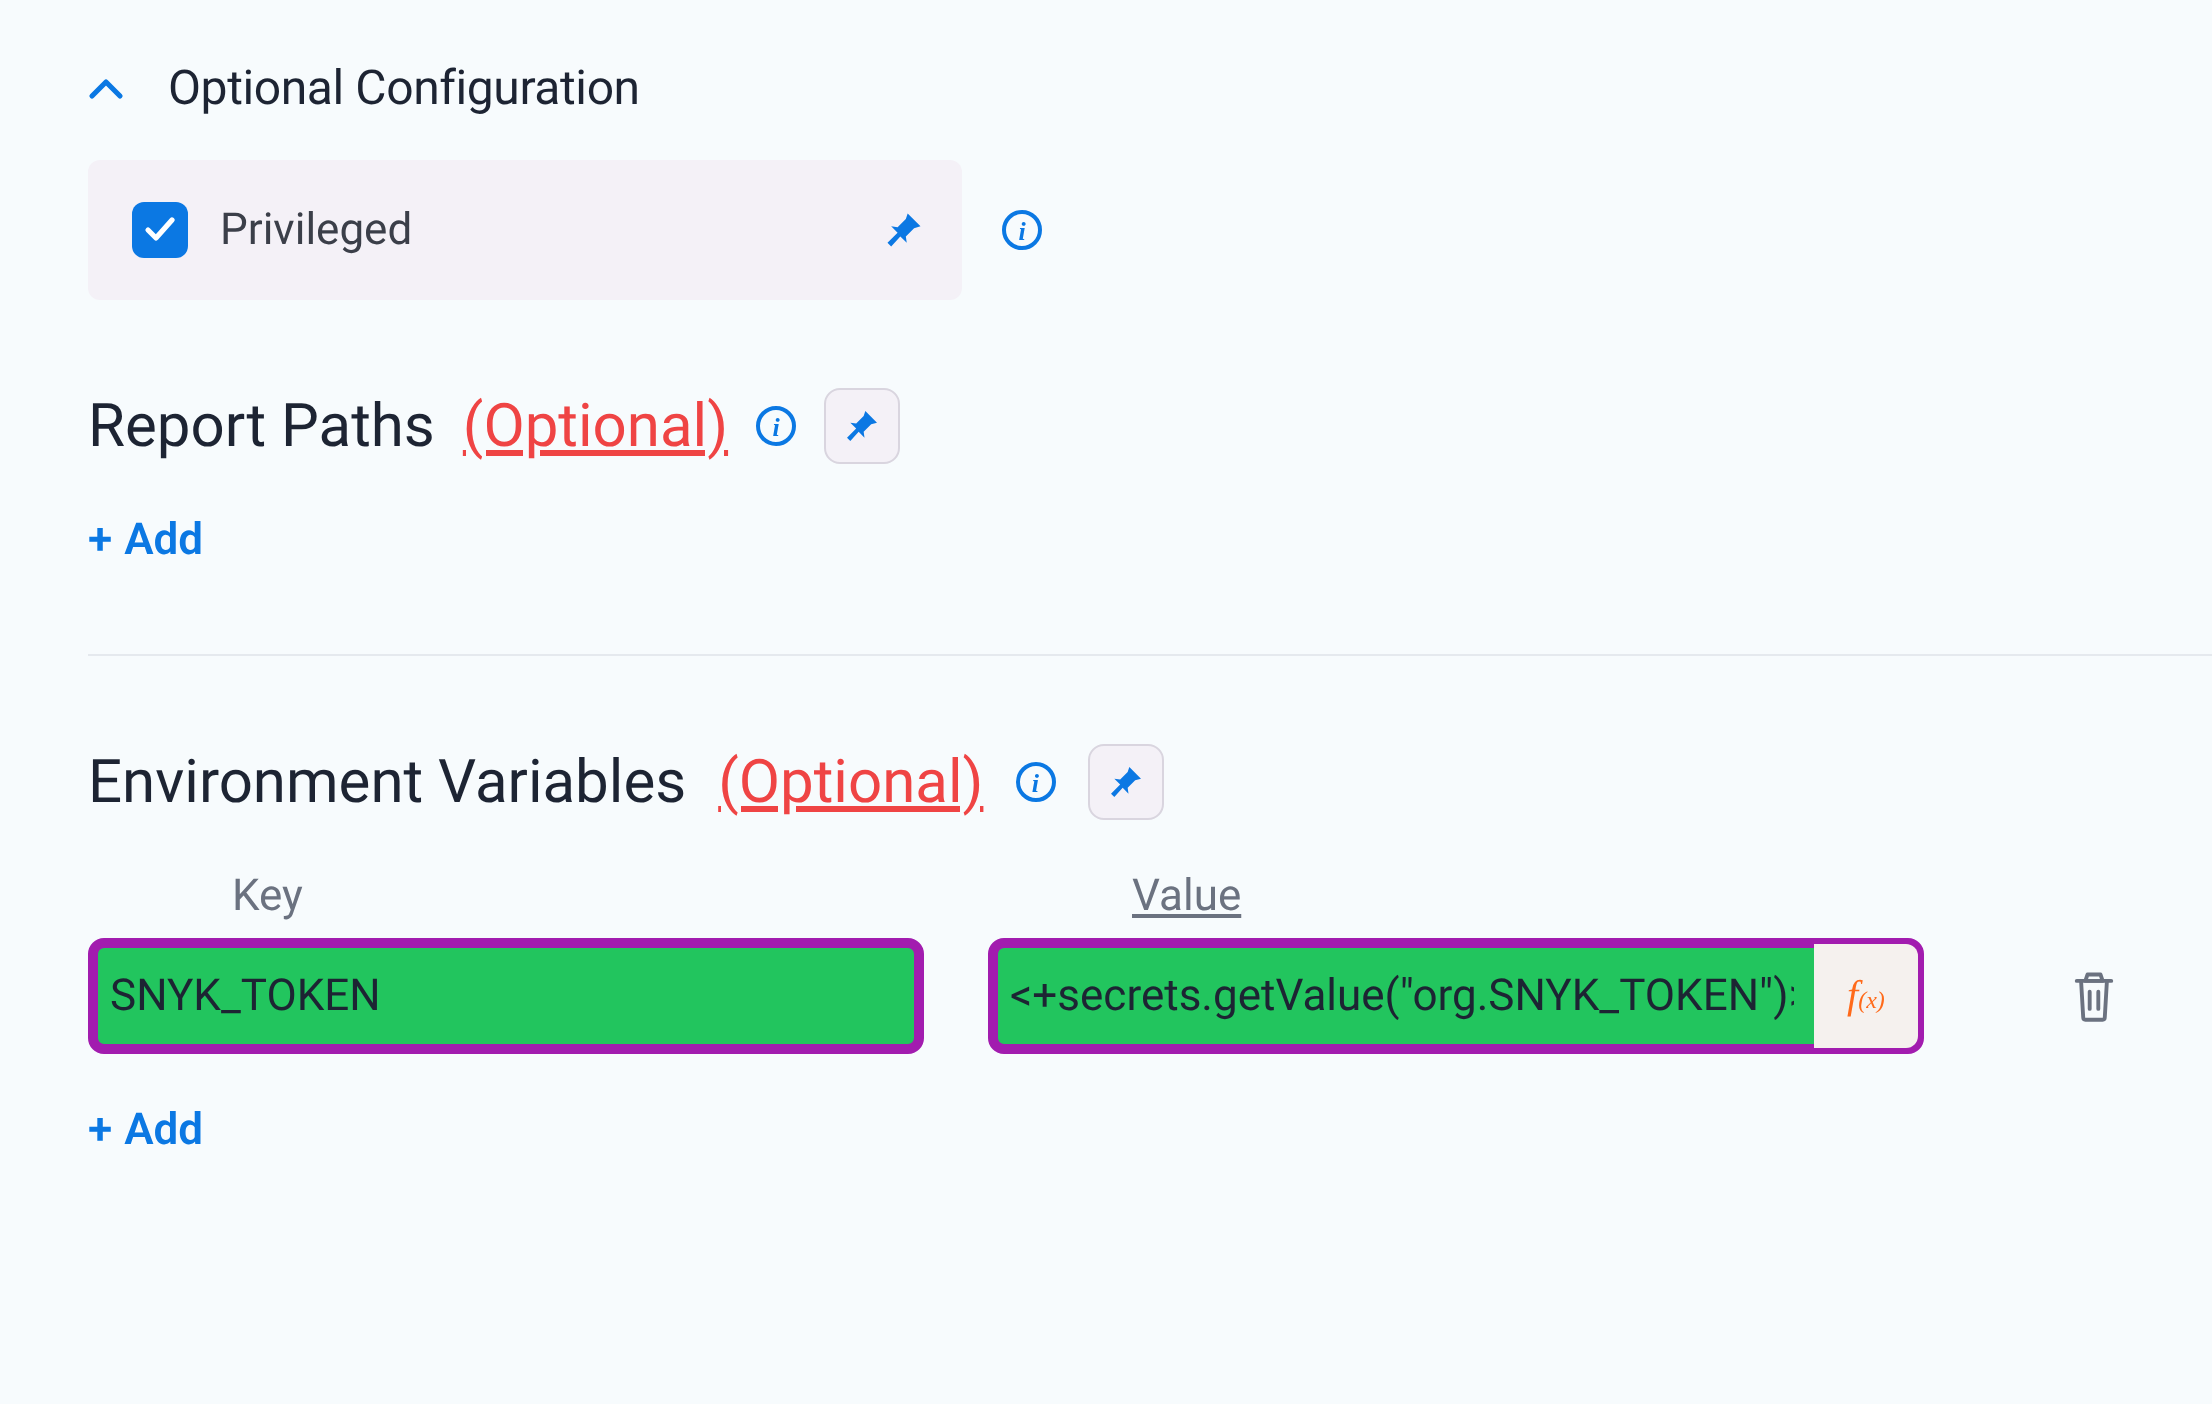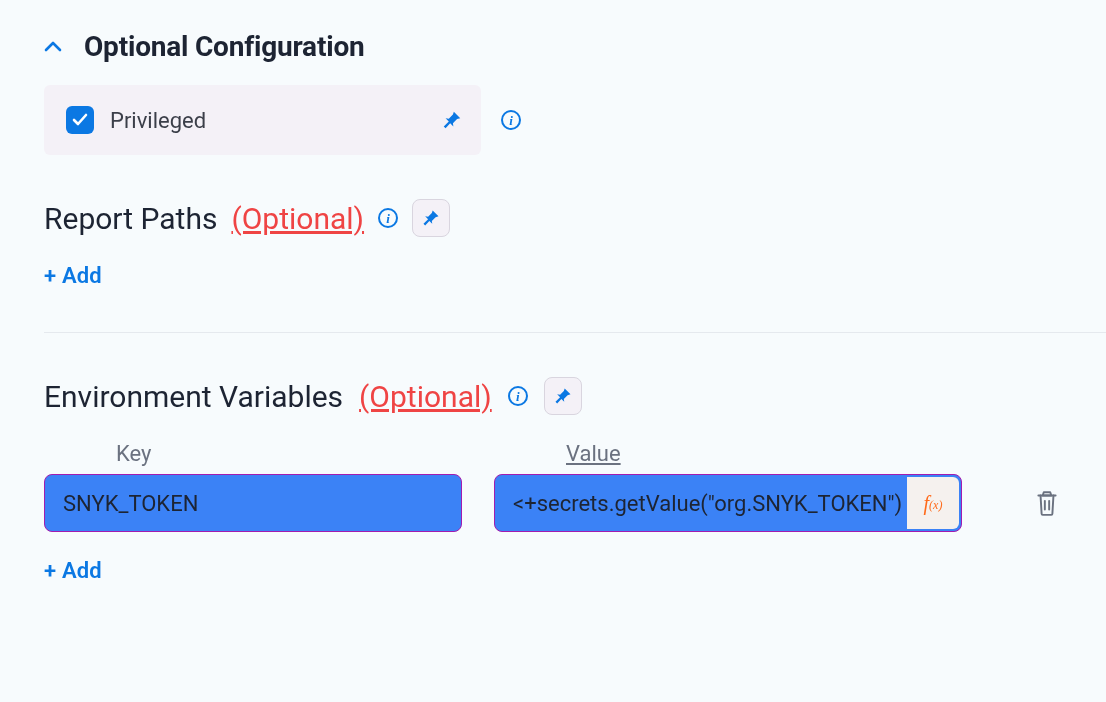--- a/index.html
+++ b/index.html
@@ -17,22 +17,22 @@
   }
 
   
   .section-header {
     display: flex;
     align-items: center;
     gap: 22px;
     margin-bottom: 22px;
   }
   .section-header .title {
-    font-size: 28px;
-    font-weight: 700;
+    font-size: 24px;
+    font-weight: 400;
     letter-spacing: -0.2px;
   }
 
   
   .priv-row {
     display: flex;
     align-items: center;
     gap: 20px;
   }
   .priv-box {
@@ -152,26 +152,26 @@
   .col-value { width: 468px; text-decoration: underline; }
 
   .kv-row {
     display: flex;
     align-items: center;
     gap: 32px;
     margin-top: 8px;
   }
   .text-input {
     height: 58px;
-    border: 1px solid #a21caf;
+    border: 5px solid #a21caf;
     border-radius: 8px;
-    background: #3b82f6;
+    background: #22c55e;
     font-size: 22px;
     color: #1d2433;
-    padding: 0 18px;
+    padding: 0 6px;
     outline: none;
     font-family: inherit;
   }
   .key-input { width: 418px; }
   .value-wrap {
     position: relative;
     width: 468px;
     display: flex;
   }
   .value-input {

